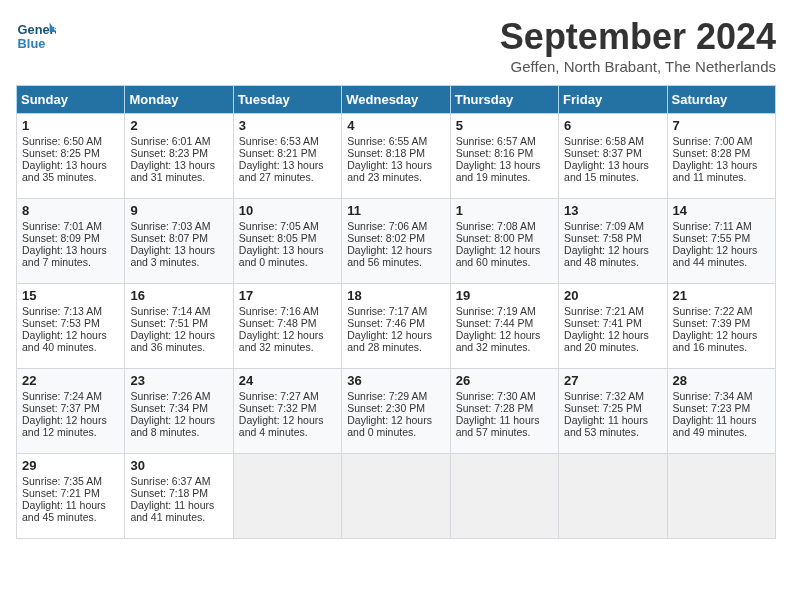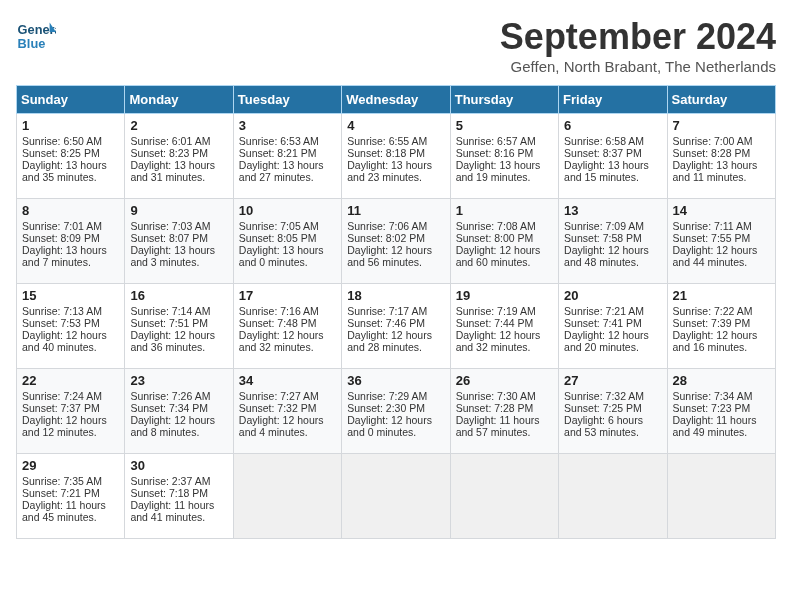--- a/index.html
+++ b/index.html
@@ -249,60 +249,60 @@
           <div>Sunset: 7:37 PM</div>
           <div>Daylight: 12 hours and 12 minutes.</div>
         </td>
         <td>
           <span class="day-num">23</span>
           <div>Sunrise: 7:26 AM</div>
           <div>Sunset: 7:34 PM</div>
           <div>Daylight: 12 hours and 8 minutes.</div>
         </td>
         <td>
-          <span class="day-num">34</span>
+          <span class="day-num">24</span>
           <div>Sunrise: 7:27 AM</div>
           <div>Sunset: 7:32 PM</div>
           <div>Daylight: 12 hours and 4 minutes.</div>
         </td>
         <td>
           <span class="day-num">36</span>
           <div>Sunrise: 7:29 AM</div>
           <div>Sunset: 2:30 PM</div>
           <div>Daylight: 12 hours and 0 minutes.</div>
         </td>
         <td>
           <span class="day-num">26</span>
           <div>Sunrise: 7:30 AM</div>
           <div>Sunset: 7:28 PM</div>
           <div>Daylight: 11 hours and 57 minutes.</div>
         </td>
         <td>
           <span class="day-num">27</span>
           <div>Sunrise: 7:32 AM</div>
           <div>Sunset: 7:25 PM</div>
-          <div>Daylight: 6 hours and 53 minutes.</div>
+          <div>Daylight: 11 hours and 53 minutes.</div>
         </td>
         <td>
           <span class="day-num">28</span>
           <div>Sunrise: 7:34 AM</div>
           <div>Sunset: 7:23 PM</div>
           <div>Daylight: 11 hours and 49 minutes.</div>
         </td>
       </tr>
       <tr>
         <td>
           <span class="day-num">29</span>
           <div>Sunrise: 7:35 AM</div>
           <div>Sunset: 7:21 PM</div>
           <div>Daylight: 11 hours and 45 minutes.</div>
         </td>
         <td>
           <span class="day-num">30</span>
-          <div>Sunrise: 2:37 AM</div>
+          <div>Sunrise: 6:37 AM</div>
           <div>Sunset: 7:18 PM</div>
           <div>Daylight: 11 hours and 41 minutes.</div>
         </td>
         <td class="cell-empty"></td>
         <td class="cell-empty"></td>
         <td class="cell-empty"></td>
         <td class="cell-empty"></td>
         <td class="cell-empty"></td>
       </tr>
     </tbody>

